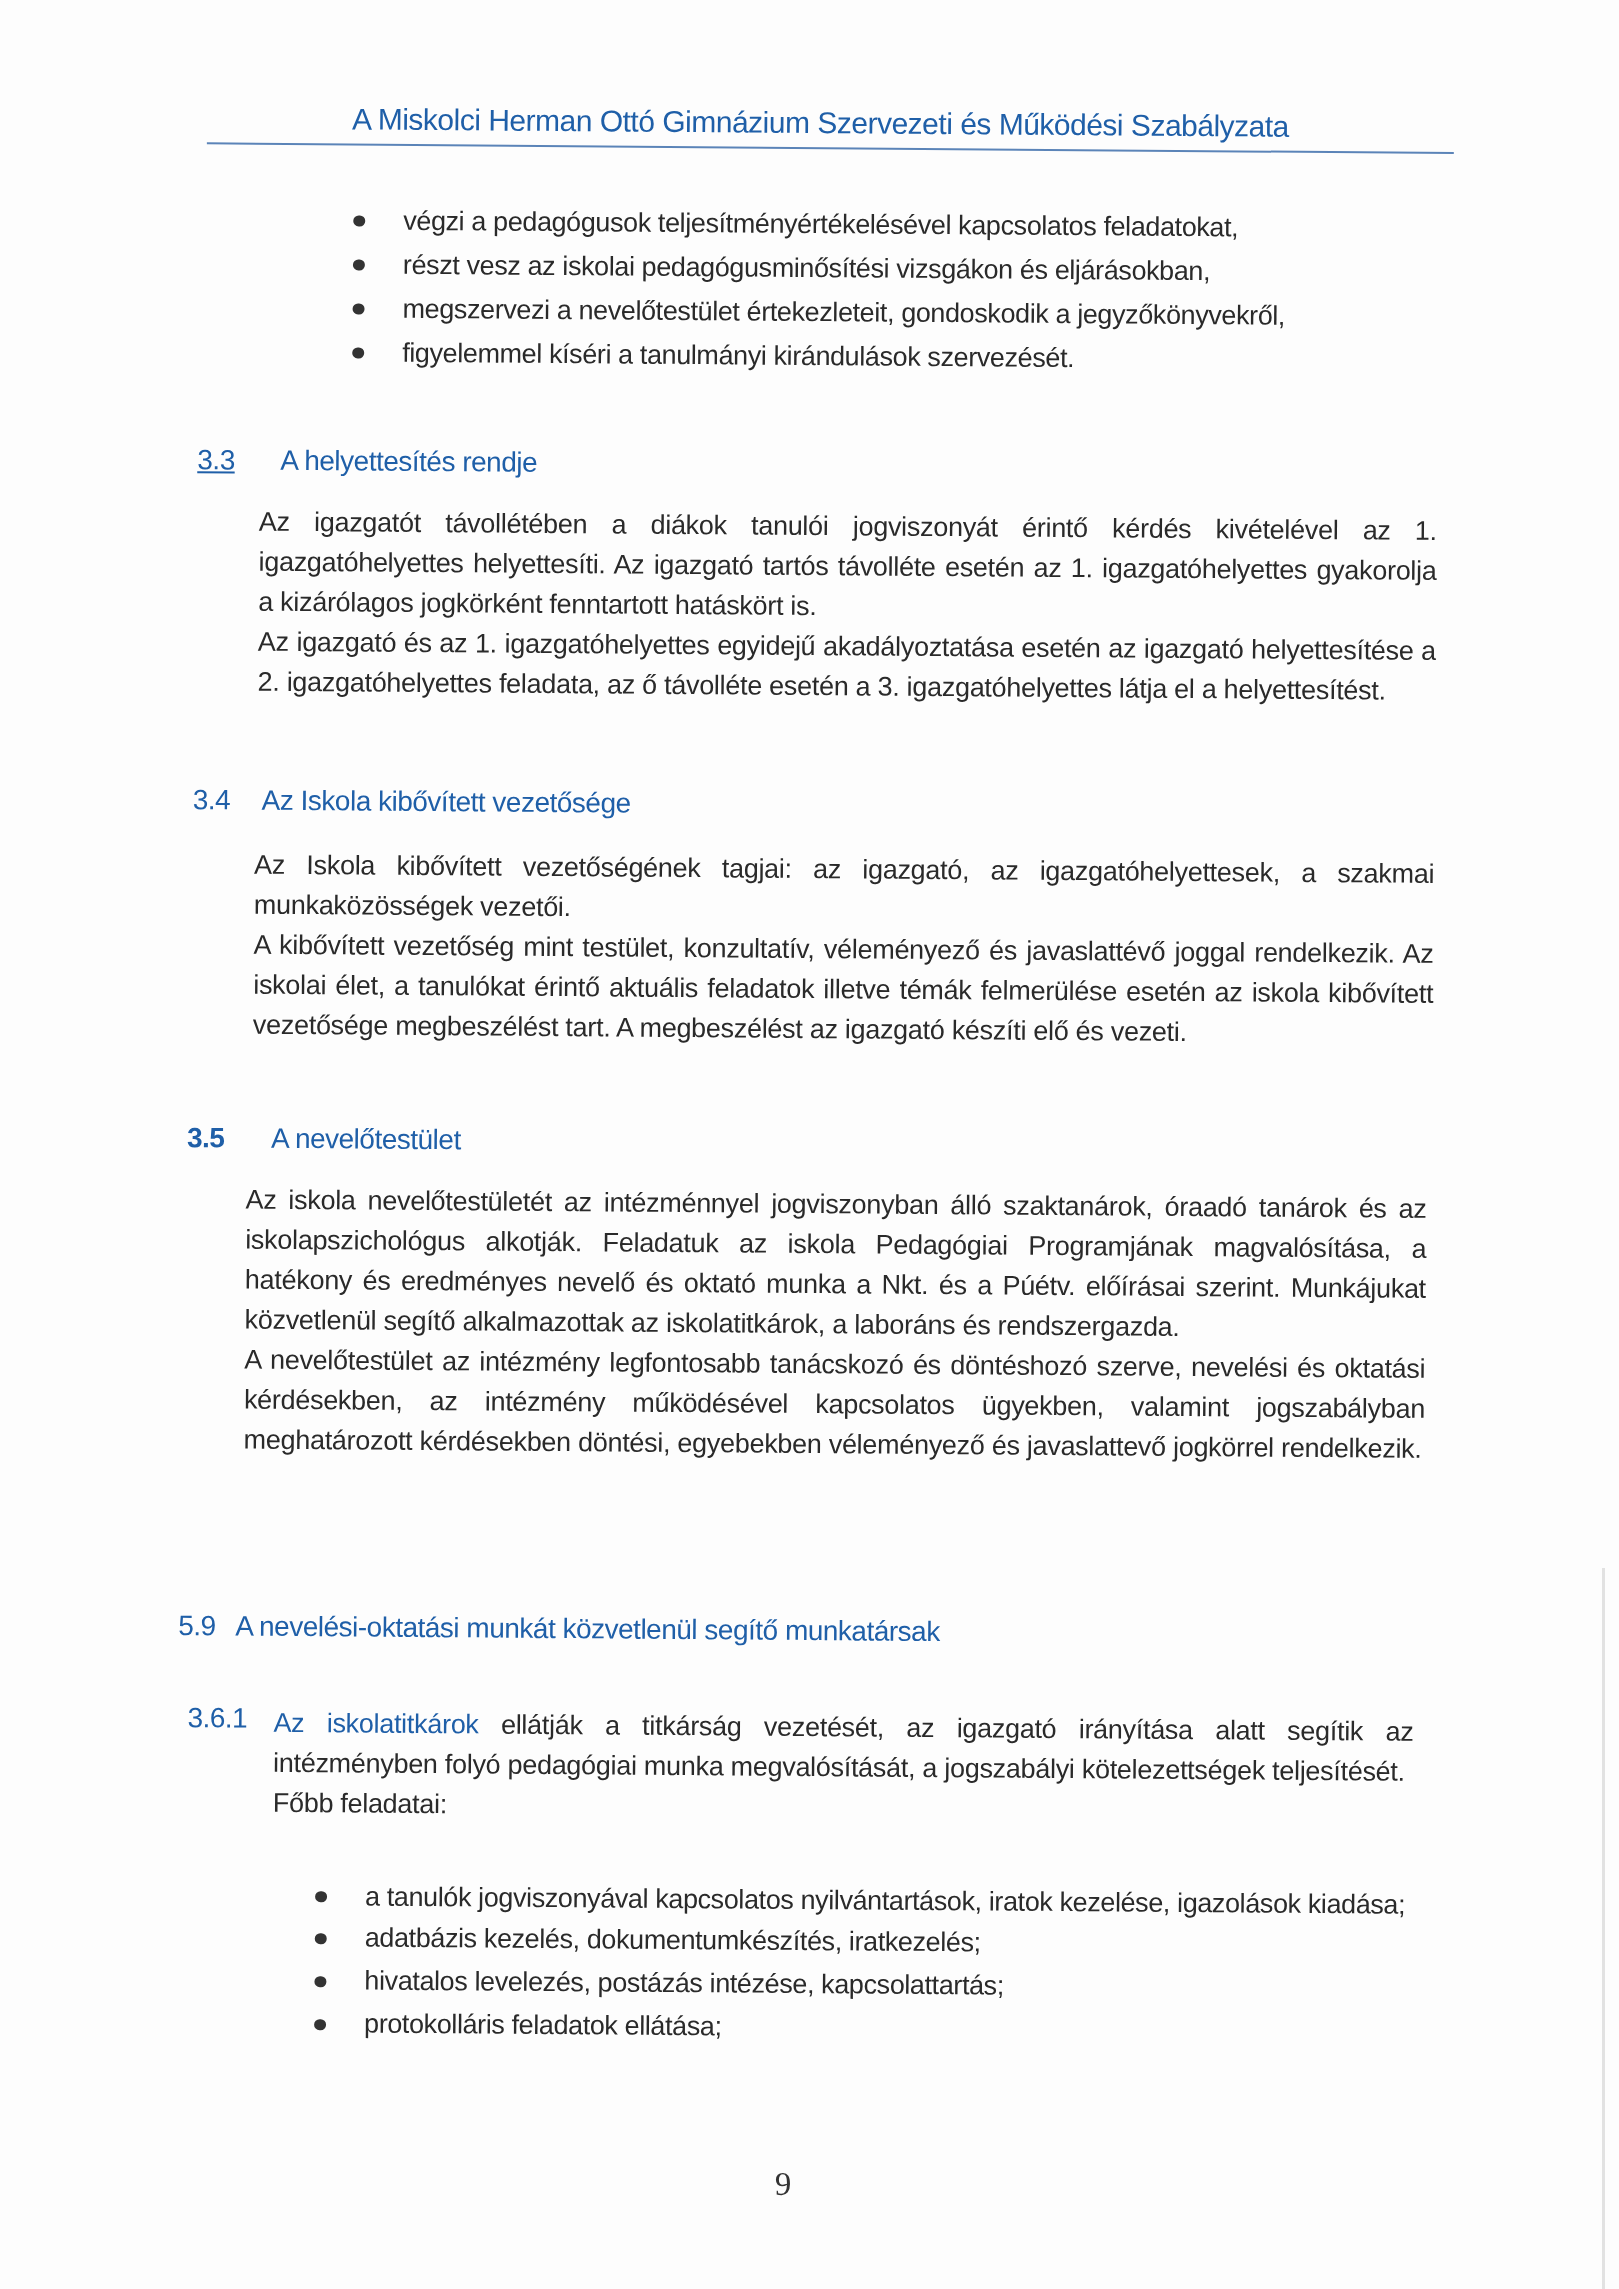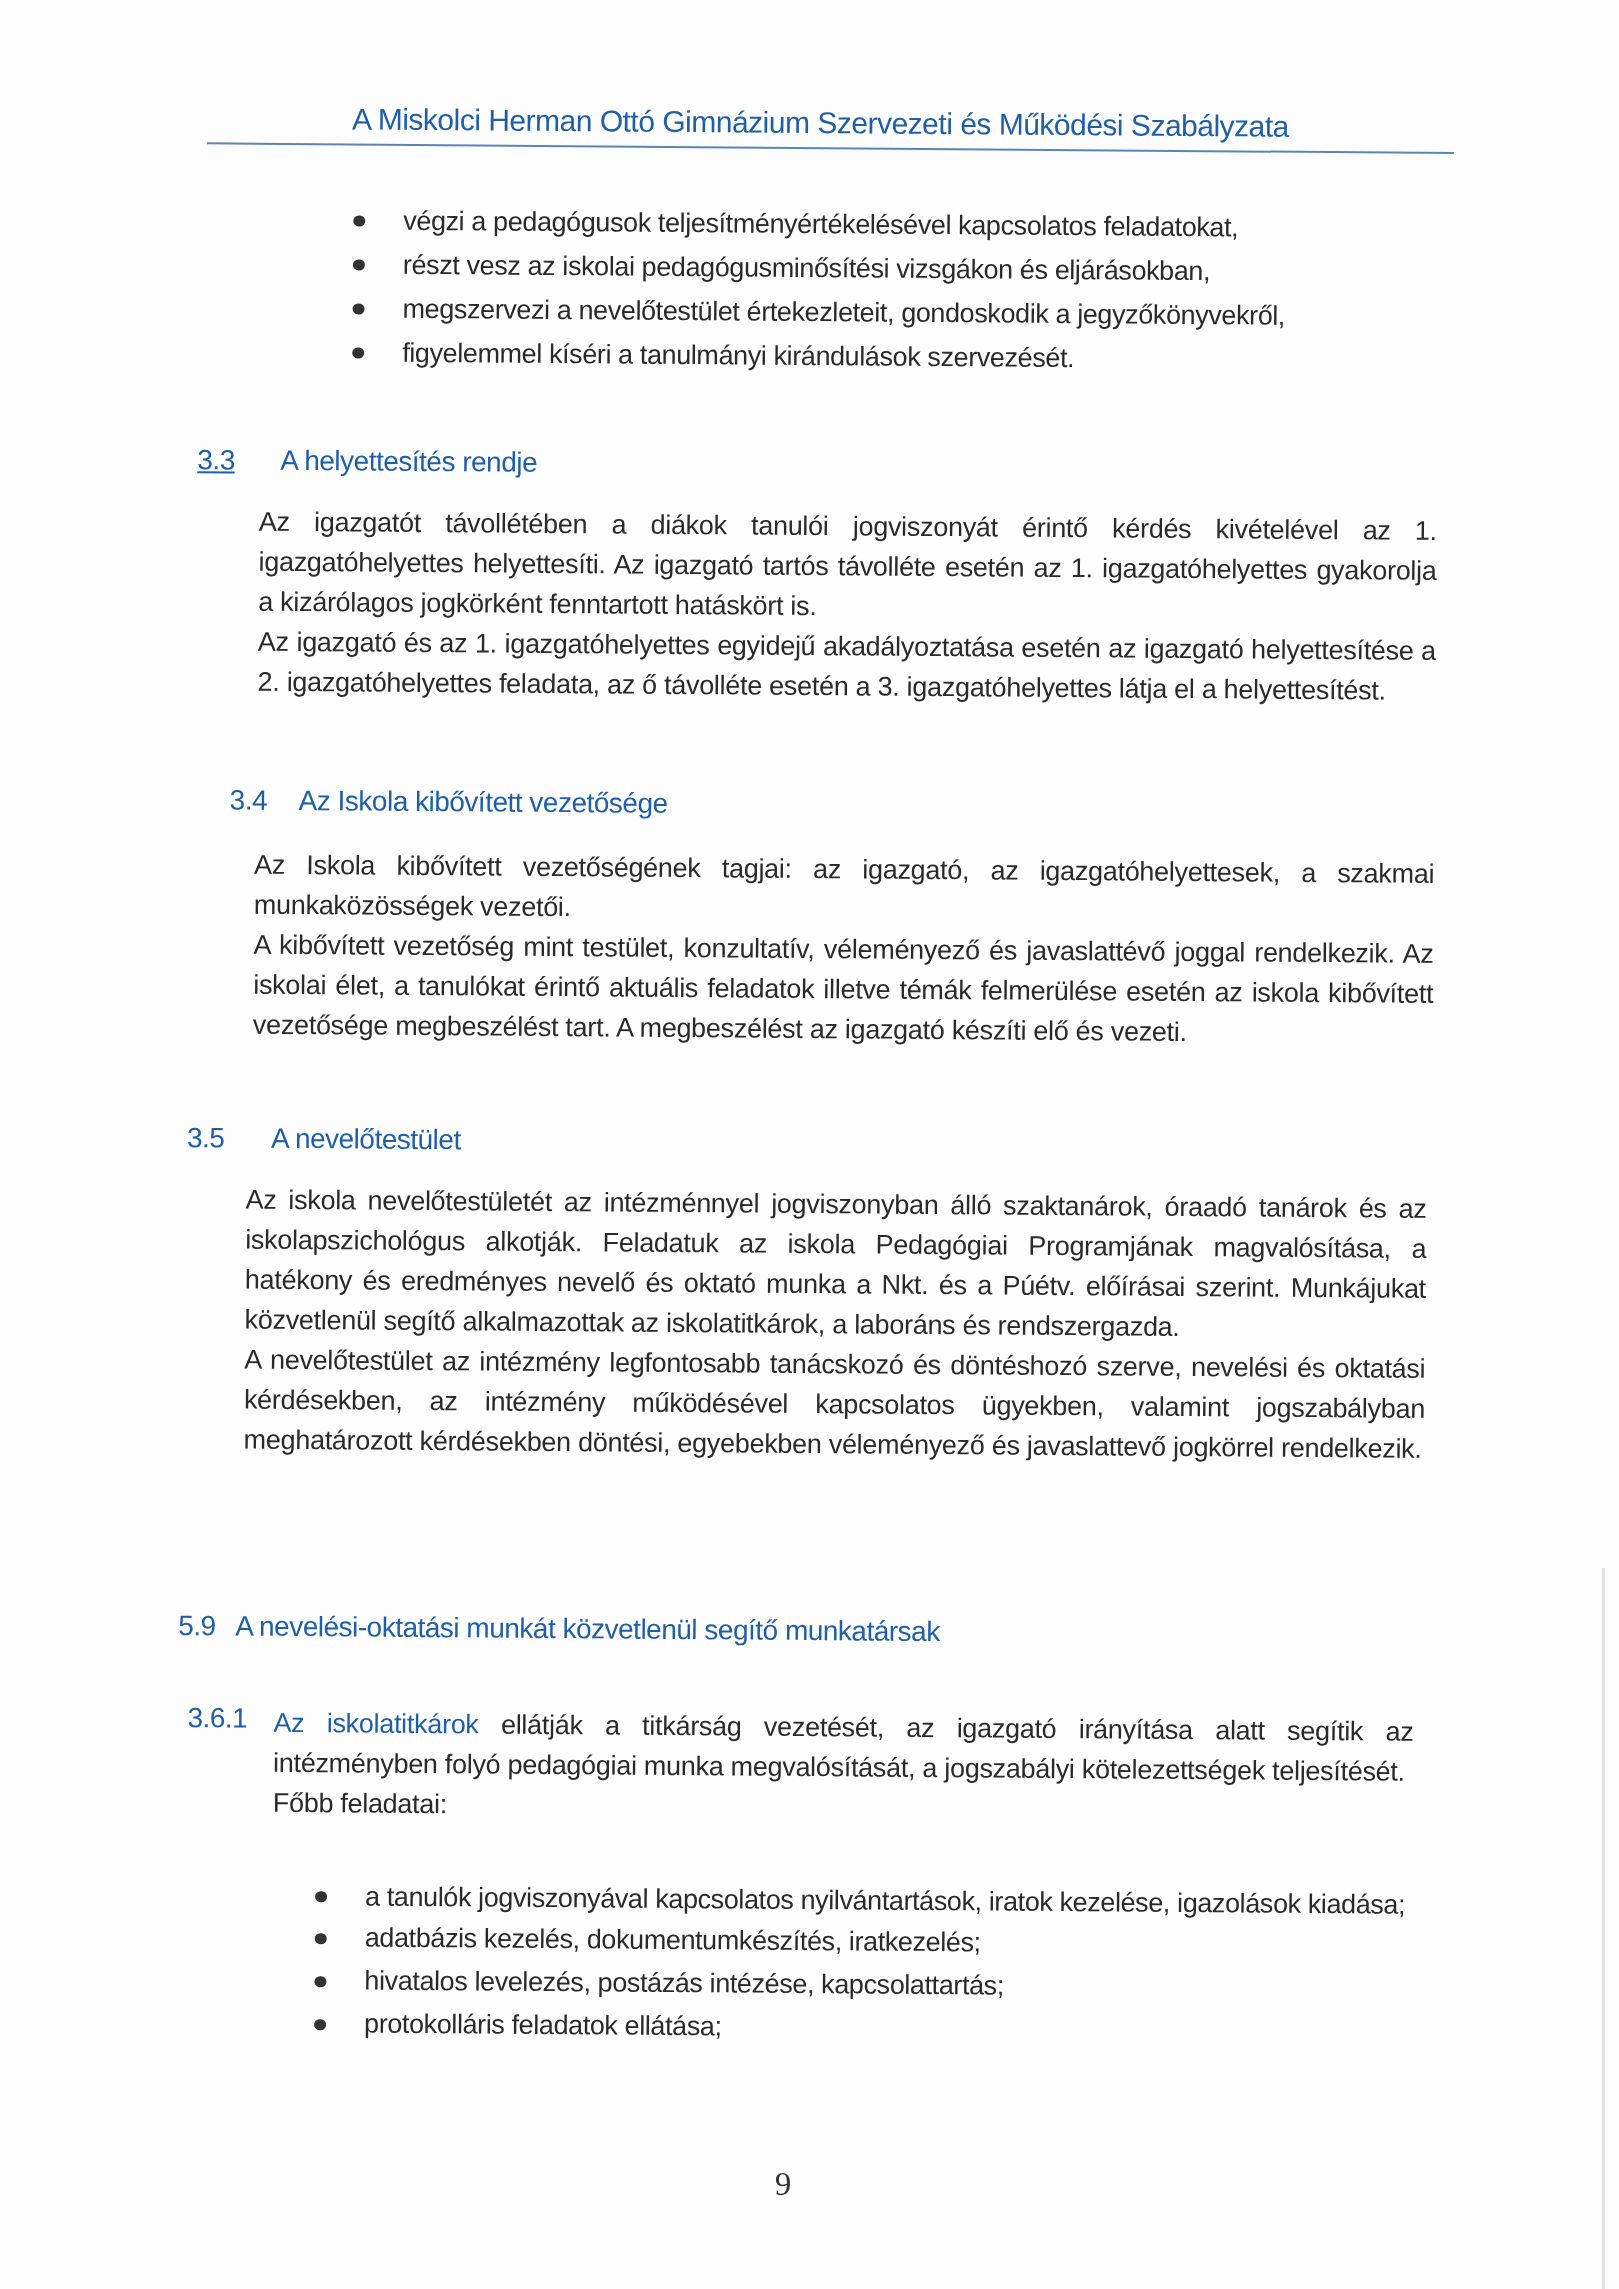--- a/index.html
+++ b/index.html
@@ -60,29 +60,29 @@
 
   <div class="h2" style="left:201px; top:449px;">
     <span class="num" style="width:83px;text-decoration:underline;">3.3</span><span>A helyettesítés rendje</span>
   </div>
   <div class="para" style="left:263px; top:506px; width:1178px;">
     <p>Az igazgatót távollétében a diákok tanulói jogviszonyát érintő kérdés kivételével az 1. igazgatóhelyettes helyettesíti. Az igazgató tartós távolléte esetén az 1. igazgatóhelyettes gyakorolja a kizárólagos jogkörként fenntartott hatáskört is.</p>
     <p>Az igazgató és az 1. igazgatóhelyettes egyidejű akadályoztatása esetén az igazgató helyettesítése a 2. igazgatóhelyettes feladata, az ő távolléte esetén a 3. igazgatóhelyettes látja el a helyettesítést.</p>
   </div>
 
   <div class="h2" style="left:199px; top:789px;">
-    <span class="num" style="width:69px;margin-left:37px;">3.4</span><span>Az Iskola kibővített vezetősége</span>
+    <span class="num" style="width:69px;">3.4</span><span>Az Iskola kibővített vezetősége</span>
   </div>
   <div class="para" style="left:261px; top:849px; width:1180px;">
     <p>Az Iskola kibővített vezetőségének tagjai: az igazgató, az igazgatóhelyettesek, a szakmai munkaközösségek vezetői.</p>
     <p>A kibővített vezetőség mint testület, konzultatív, véleményező és javaslattévő joggal rendelkezik. Az iskolai élet, a tanulókat érintő aktuális feladatok illetve témák felmerülése esetén az iskola kibővített vezetősége megbeszélést tart. A megbeszélést az igazgató készíti elő és vezeti.</p>
   </div>
 
   <div class="h2" style="left:196px; top:1127px;">
-    <span class="num" style="width:84px;">3.5</span><span>A nevelőtestület</span>
+    <span class="num" style="width:84px;font-weight:bold;">3.5</span><span>A nevelőtestület</span>
   </div>
   <div class="para" style="left:255px; top:1184px; width:1181px;">
     <p>Az iskola nevelőtestületét az intézménnyel jogviszonyban álló szaktanárok, óraadó tanárok és az iskolapszichológus alkotják. Feladatuk az iskola Pedagógiai Programjának magvalósítása, a hatékony és eredményes nevelő és oktató munka a Nkt. és a Púétv. előírásai szerint. Munkájukat közvetlenül segítő alkalmazottak az iskolatitkárok, a laboráns és rendszergazda.</p>
     <p>A nevelőtestület az intézmény legfontosabb tanácskozó és döntéshozó szerve, nevelési és oktatási kérdésekben, az intézmény működésével kapcsolatos ügyekben, valamint jogszabályban meghatározott kérdésekben döntési, egyebekben véleményező és javaslattevő jogkörrel rendelkezik.</p>
   </div>
 
   <div class="h2" style="left:191px; top:1615px;">
     <span class="num" style="width:57px;">5.9</span><span>A nevelési-oktatási munkát közvetlenül segítő munkatársak</span>
   </div>
 

